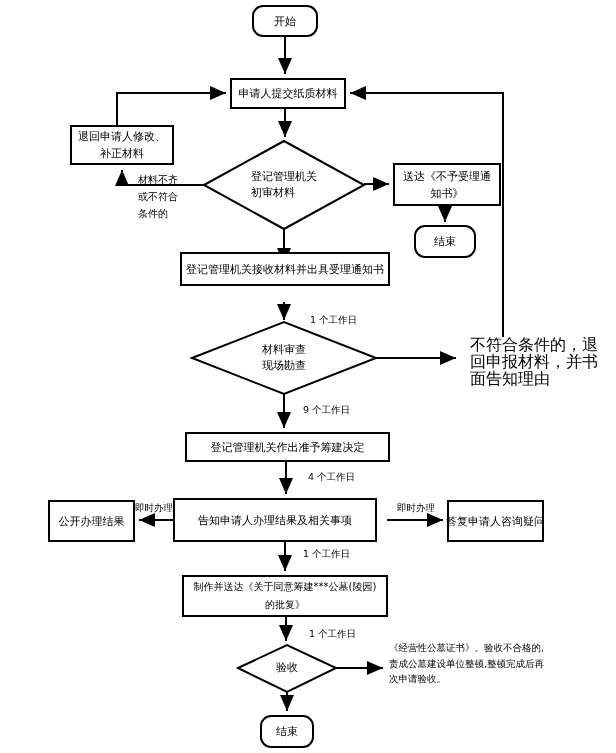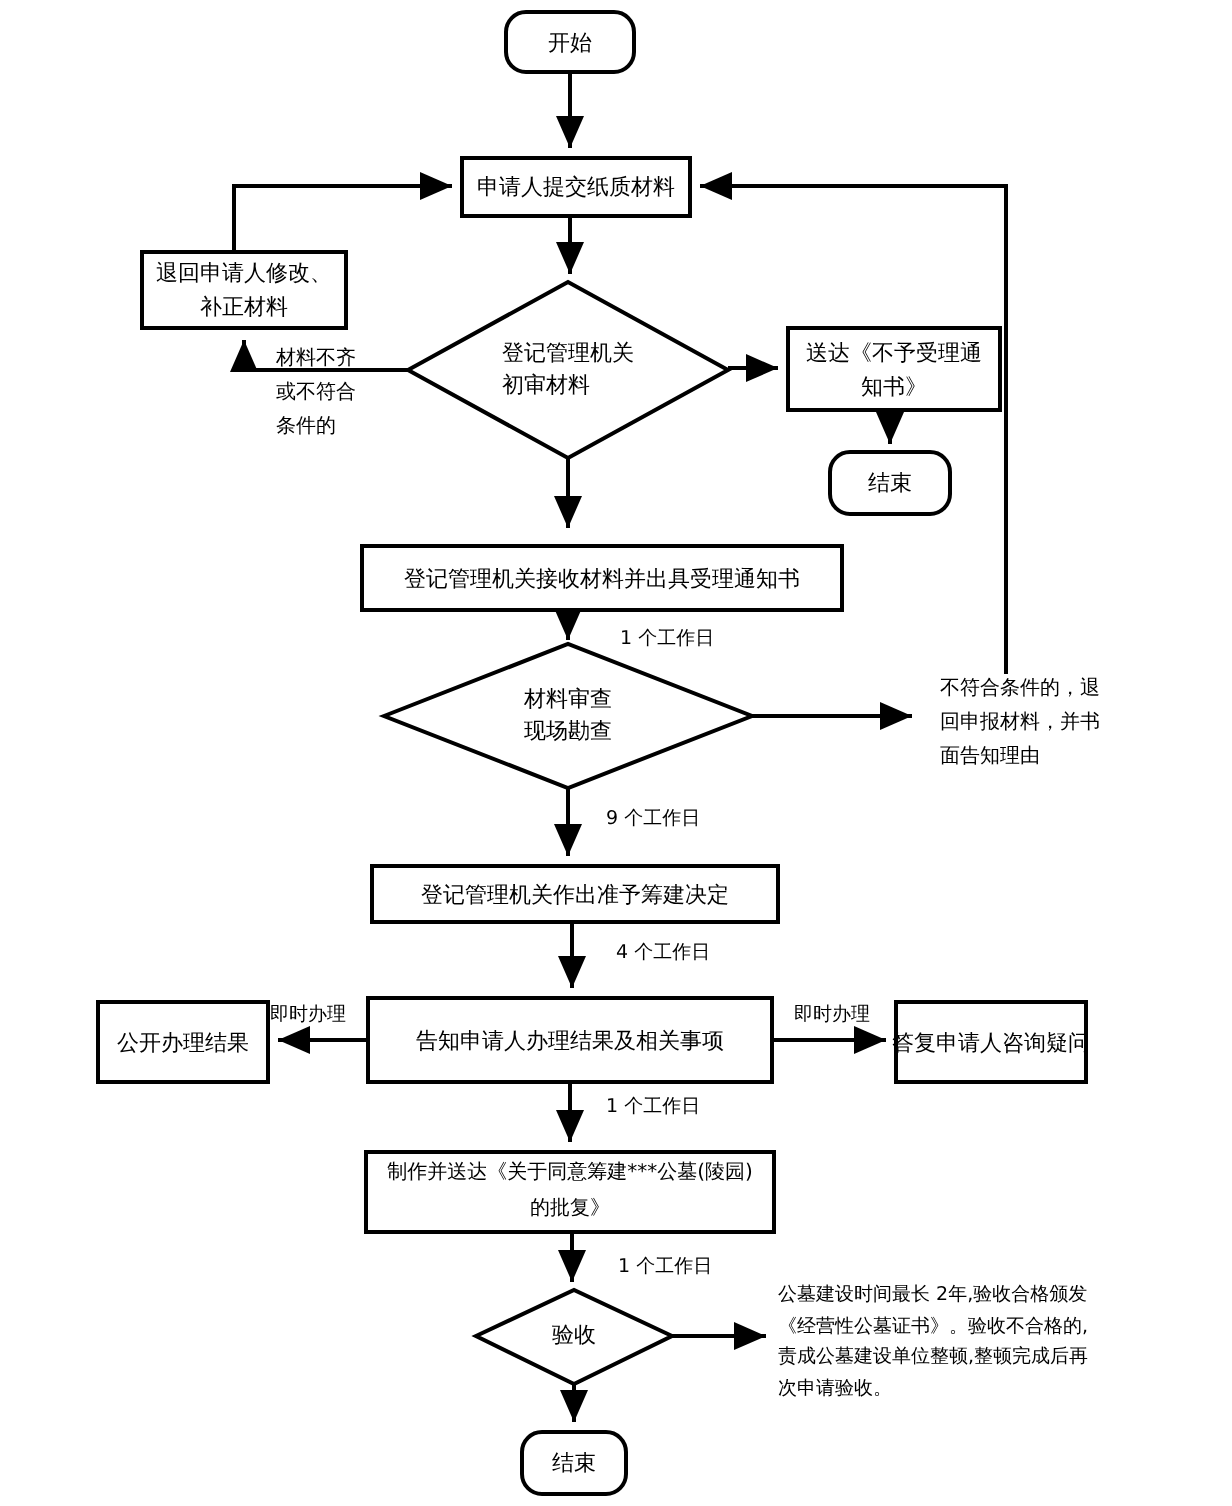--- a/index.html
+++ b/index.html
@@ -89,34 +89,34 @@
 
   <div class="node" style="left:393px;top:163px;width:108px;height:43px;">
     <span>送达《不予受理通</span>
     <span>知书》</span>
   </div>
 
   <div class="node terminal" style="left:414px;top:225px;width:62px;height:33px;">
     <span>结束</span>
   </div>
 
-  <div class="node" style="left:180px;top:272px;width:242px;height:34px;">
+  <div class="node" style="left:180px;top:252px;width:210px;height:34px;">
     <span>登记管理机关接收材料并出具受理通知书</span>
   </div>
 
   <div class="dtext" style="left:284px;top:342px;">
     <span>材料审查</span>
     <span>现场勘查</span>
   </div>
 
   <div class="node" style="left:185px;top:432px;width:205px;height:30px;">
     <span>登记管理机关作出准予筹建决定</span>
   </div>
 
-  <div class="node" style="left:183px;top:498px;width:204px;height:44px;">
+  <div class="node" style="left:173px;top:498px;width:204px;height:44px;">
     <span>告知申请人办理结果及相关事项</span>
   </div>
 
   <div class="node" style="left:48px;top:500px;width:87px;height:42px;">
     <span>公开办理结果</span>
   </div>
 
   <div class="node" style="left:447px;top:500px;width:97px;height:42px;">
     <span>答复申请人咨询疑问</span>
   </div>
@@ -147,26 +147,25 @@
   <div class="elabel" style="left:308px;top:471px;text-align:center;">4 个工作日</div>
 
   <div class="elabel" style="left:135px;top:502px;">即时办理</div>
 
   <div class="elabel" style="left:397px;top:502px;">即时办理</div>
 
   <div class="elabel" style="left:303px;top:548px;">1 个工作日</div>
 
   <div class="elabel" style="left:309px;top:628px;">1 个工作日</div>
 
-  <div class="mlabel" style="left:470px;top:336px;font-size:10px;line-height:17px;">
+  <div class="mlabel" style="left:470px;top:336px;font-size:16px;line-height:17px;">
     <span>不符合条件的，退</span>
     <span>回申报材料，并书</span>
     <span>面告知理由</span>
   </div>
 
   <div class="note" style="left:389px;top:640px;">
-    <span>公墓建设时间最长 2年,验收合格颁发</span>
     <span>《经营性公墓证书》。验收不合格的,</span>
     <span>责成公墓建设单位整顿,整顿完成后再</span>
     <span>次申请验收。</span>
   </div>
 
 </div>
 
 </body></html>

